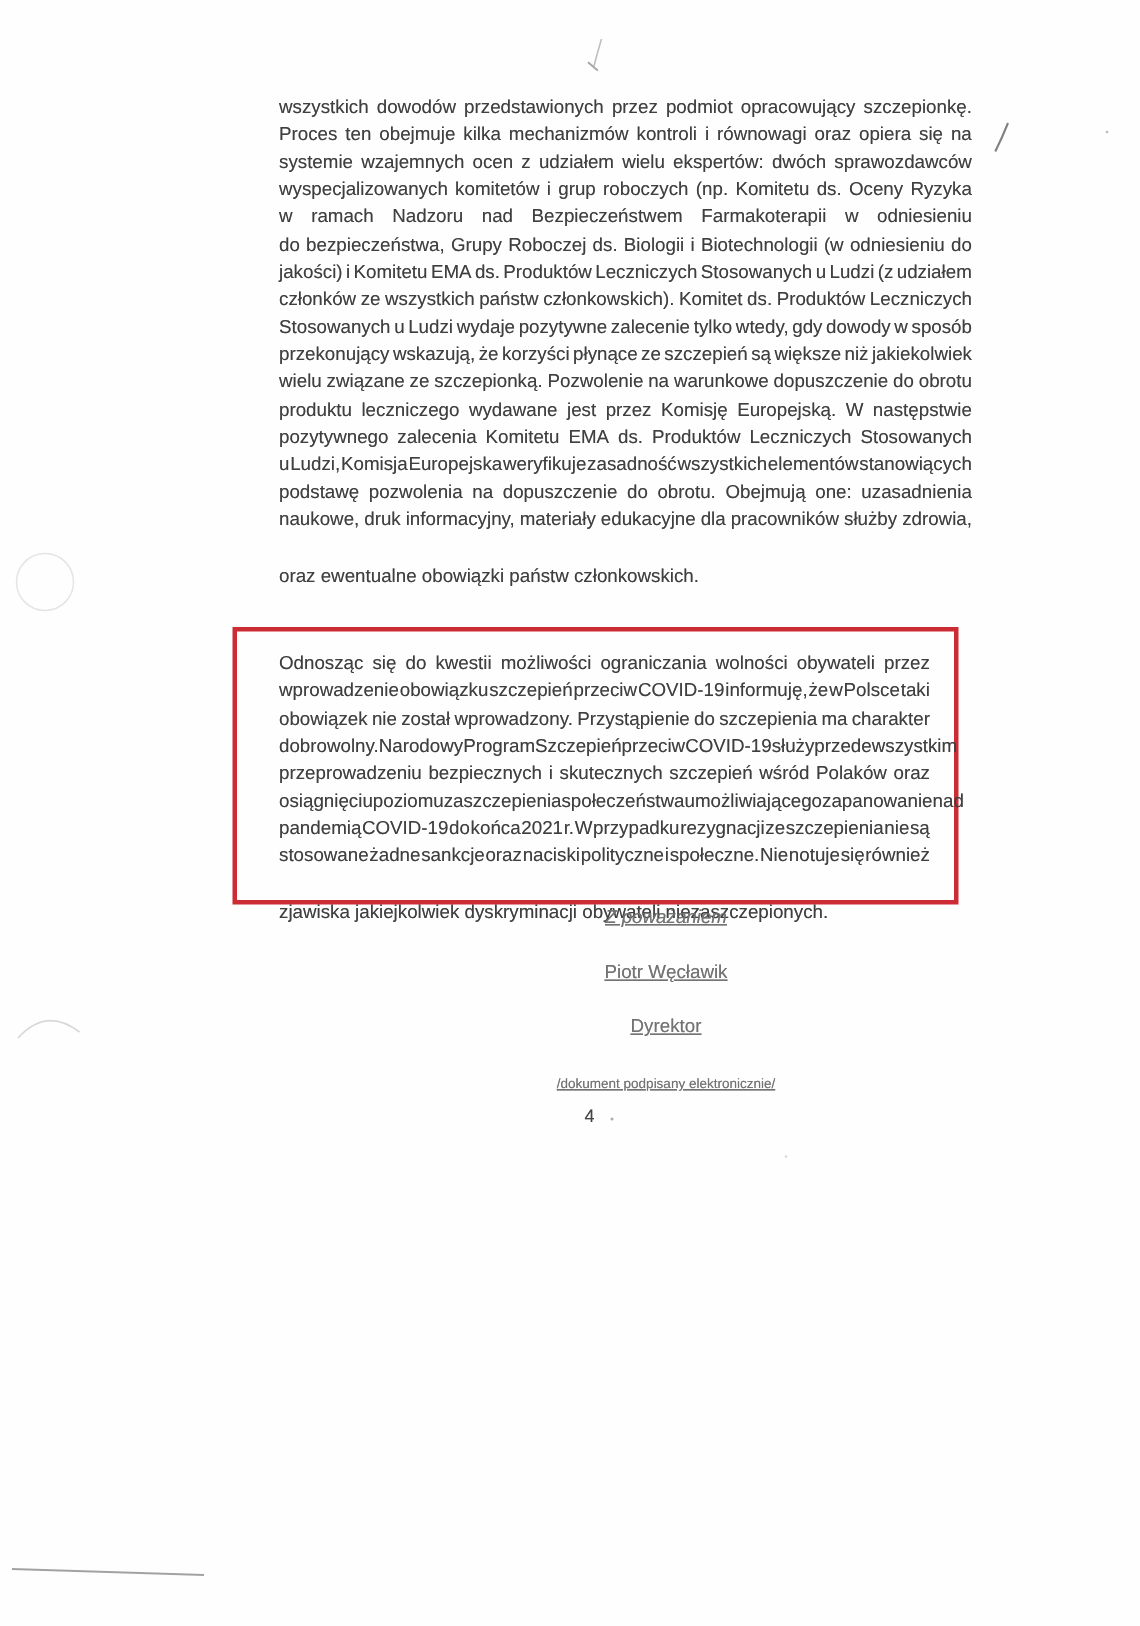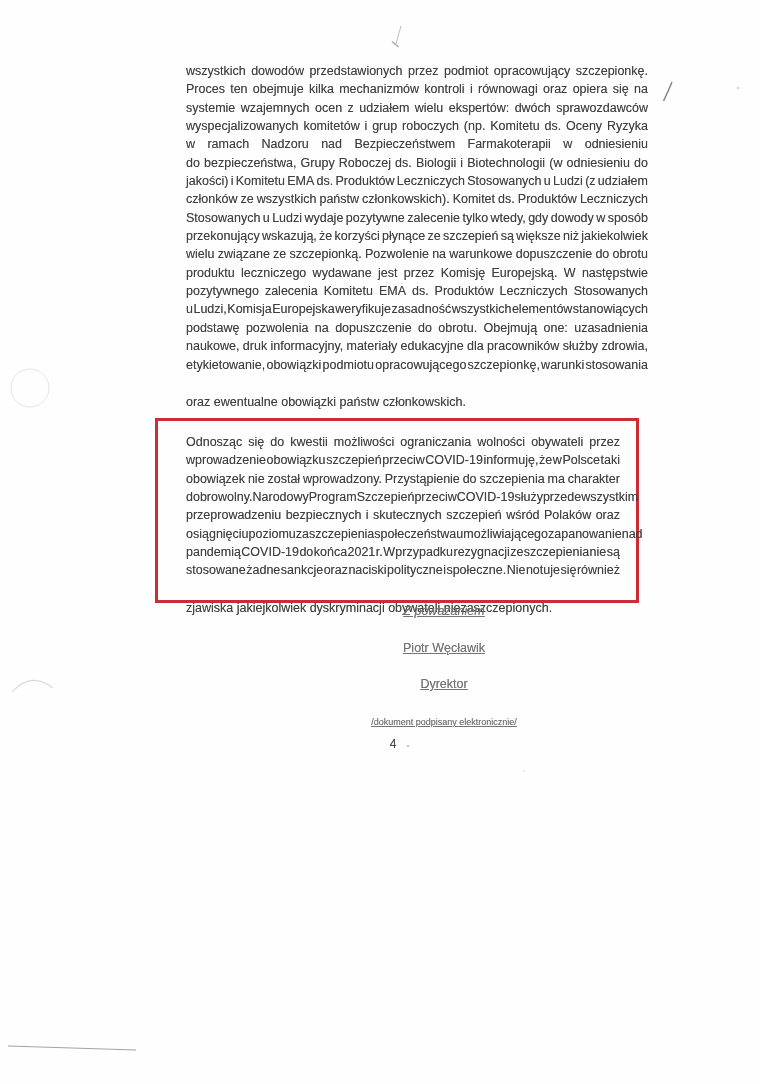--- a/index.html
+++ b/index.html
@@ -257,29 +257,20 @@
         <span>naukowe,</span>
         <span>druk</span>
         <span>informacyjny,</span>
         <span>materiały</span>
         <span>edukacyjne</span>
         <span>dla</span>
         <span>pracowników</span>
         <span>służby</span>
         <span>zdrowia,</span>
       </div>
-      <div class="jline">
-        <span>etykietowanie,</span>
-        <span>obowiązki</span>
-        <span>podmiotu</span>
-        <span>opracowującego</span>
-        <span>szczepionkę,</span>
-        <span>warunki</span>
-        <span>stosowania</span>
-      </div>
       <div class="jline jline-last">oraz ewentualne obowiązki państw członkowskich.</div>
     </div>
 
   <div id="highlight-box">
     <div id="highlighted-paragraph" class="para">
         <div class="jline">
           <span>Odnosząc</span>
           <span>się</span>
           <span>do</span>
           <span>kwestii</span>

